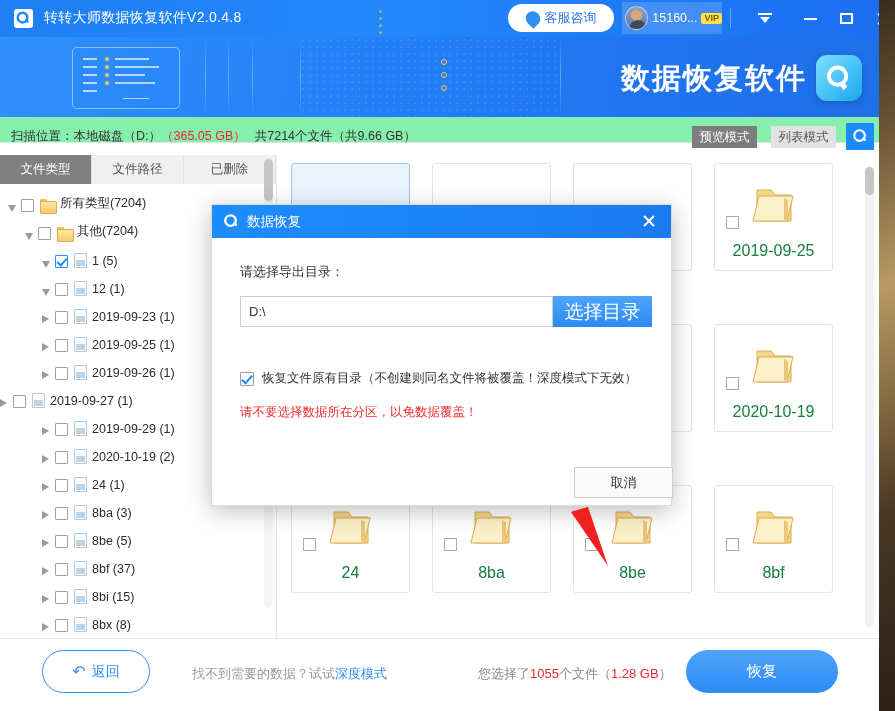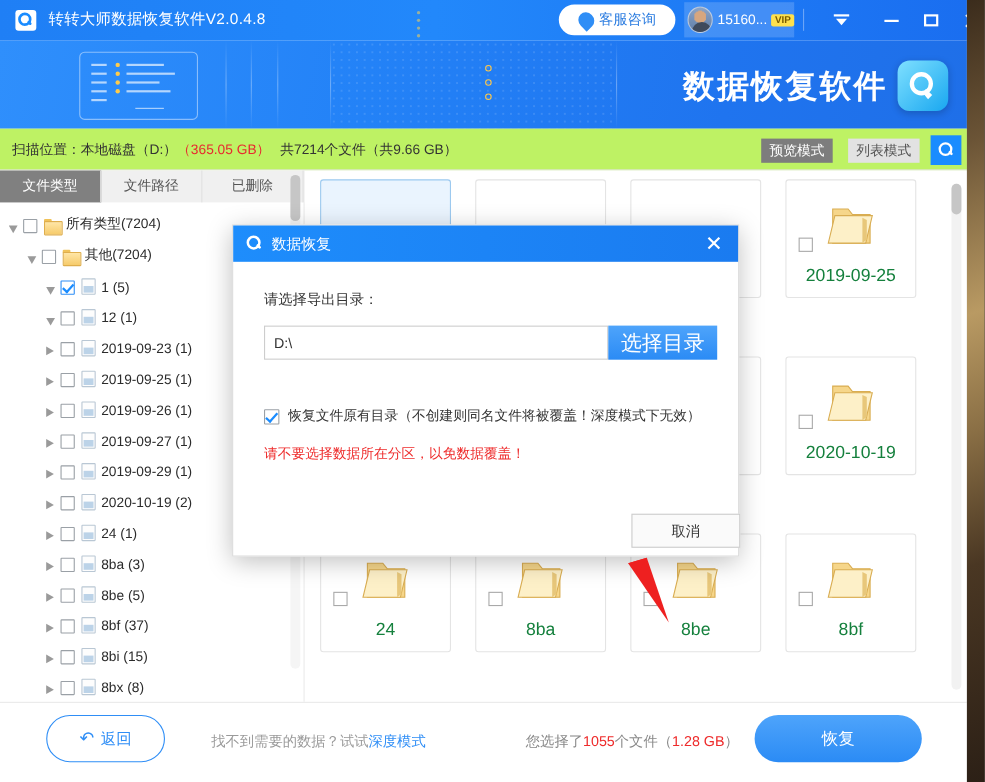--- a/index.html
+++ b/index.html
@@ -131,22 +131,22 @@
   }
   #banner .b-logo {
     position:absolute; right:17px; top:18px; width:46px; height:46px;
     background:linear-gradient(135deg,#7fe0ff,#19a7f0); border-radius:11px;
     display:flex; align-items:center; justify-content:center;
     box-shadow:0 2px 7px rgba(0,0,0,.18);
   }
 
   
   #scanbar {
-    position:absolute; left:0; top:117px; width:879px; height:38px;
-    background:#bef264; border-bottom:1px solid #e3e3e3;
+    position:absolute; left:0; top:117px; width:879px; height:26px;
+    background:#86efac; border-bottom:1px solid #e3e3e3;
   }
   #scan-text {
     position:absolute; left:11px; top:11px; font-size:12.5px; color:#333; white-space:nowrap;
   }
   #scan-text .hl { color:#e8292f; }
   #scan-text .sp { display:inline-block; width:9px; }
   .mode-btn {
     position:absolute; top:9px; height:22px; width:65px;
     font-size:12.5px; display:flex; align-items:center; justify-content:center; cursor:pointer;
   }
@@ -487,21 +487,21 @@
           <div class="cbox"></div>
           <div class="ic-file"></div>
           <span>2019-09-25 (1)</span>
         </div>
         <div class="tnode" style="padding-left: 42px;">
           <div class="arrow"></div>
           <div class="cbox"></div>
           <div class="ic-file"></div>
           <span>2019-09-26 (1)</span>
         </div>
-        <div class="tnode" style="padding-left: 42px;">
+        <div class="tnode" style="">
           <div class="arrow"></div>
           <div class="cbox"></div>
           <div class="ic-file"></div>
           <span>2019-09-27 (1)</span>
         </div>
         <div class="tnode" style="padding-left: 42px;">
           <div class="arrow"></div>
           <div class="cbox"></div>
           <div class="ic-file"></div>
           <span>2019-09-29 (1)</span>

